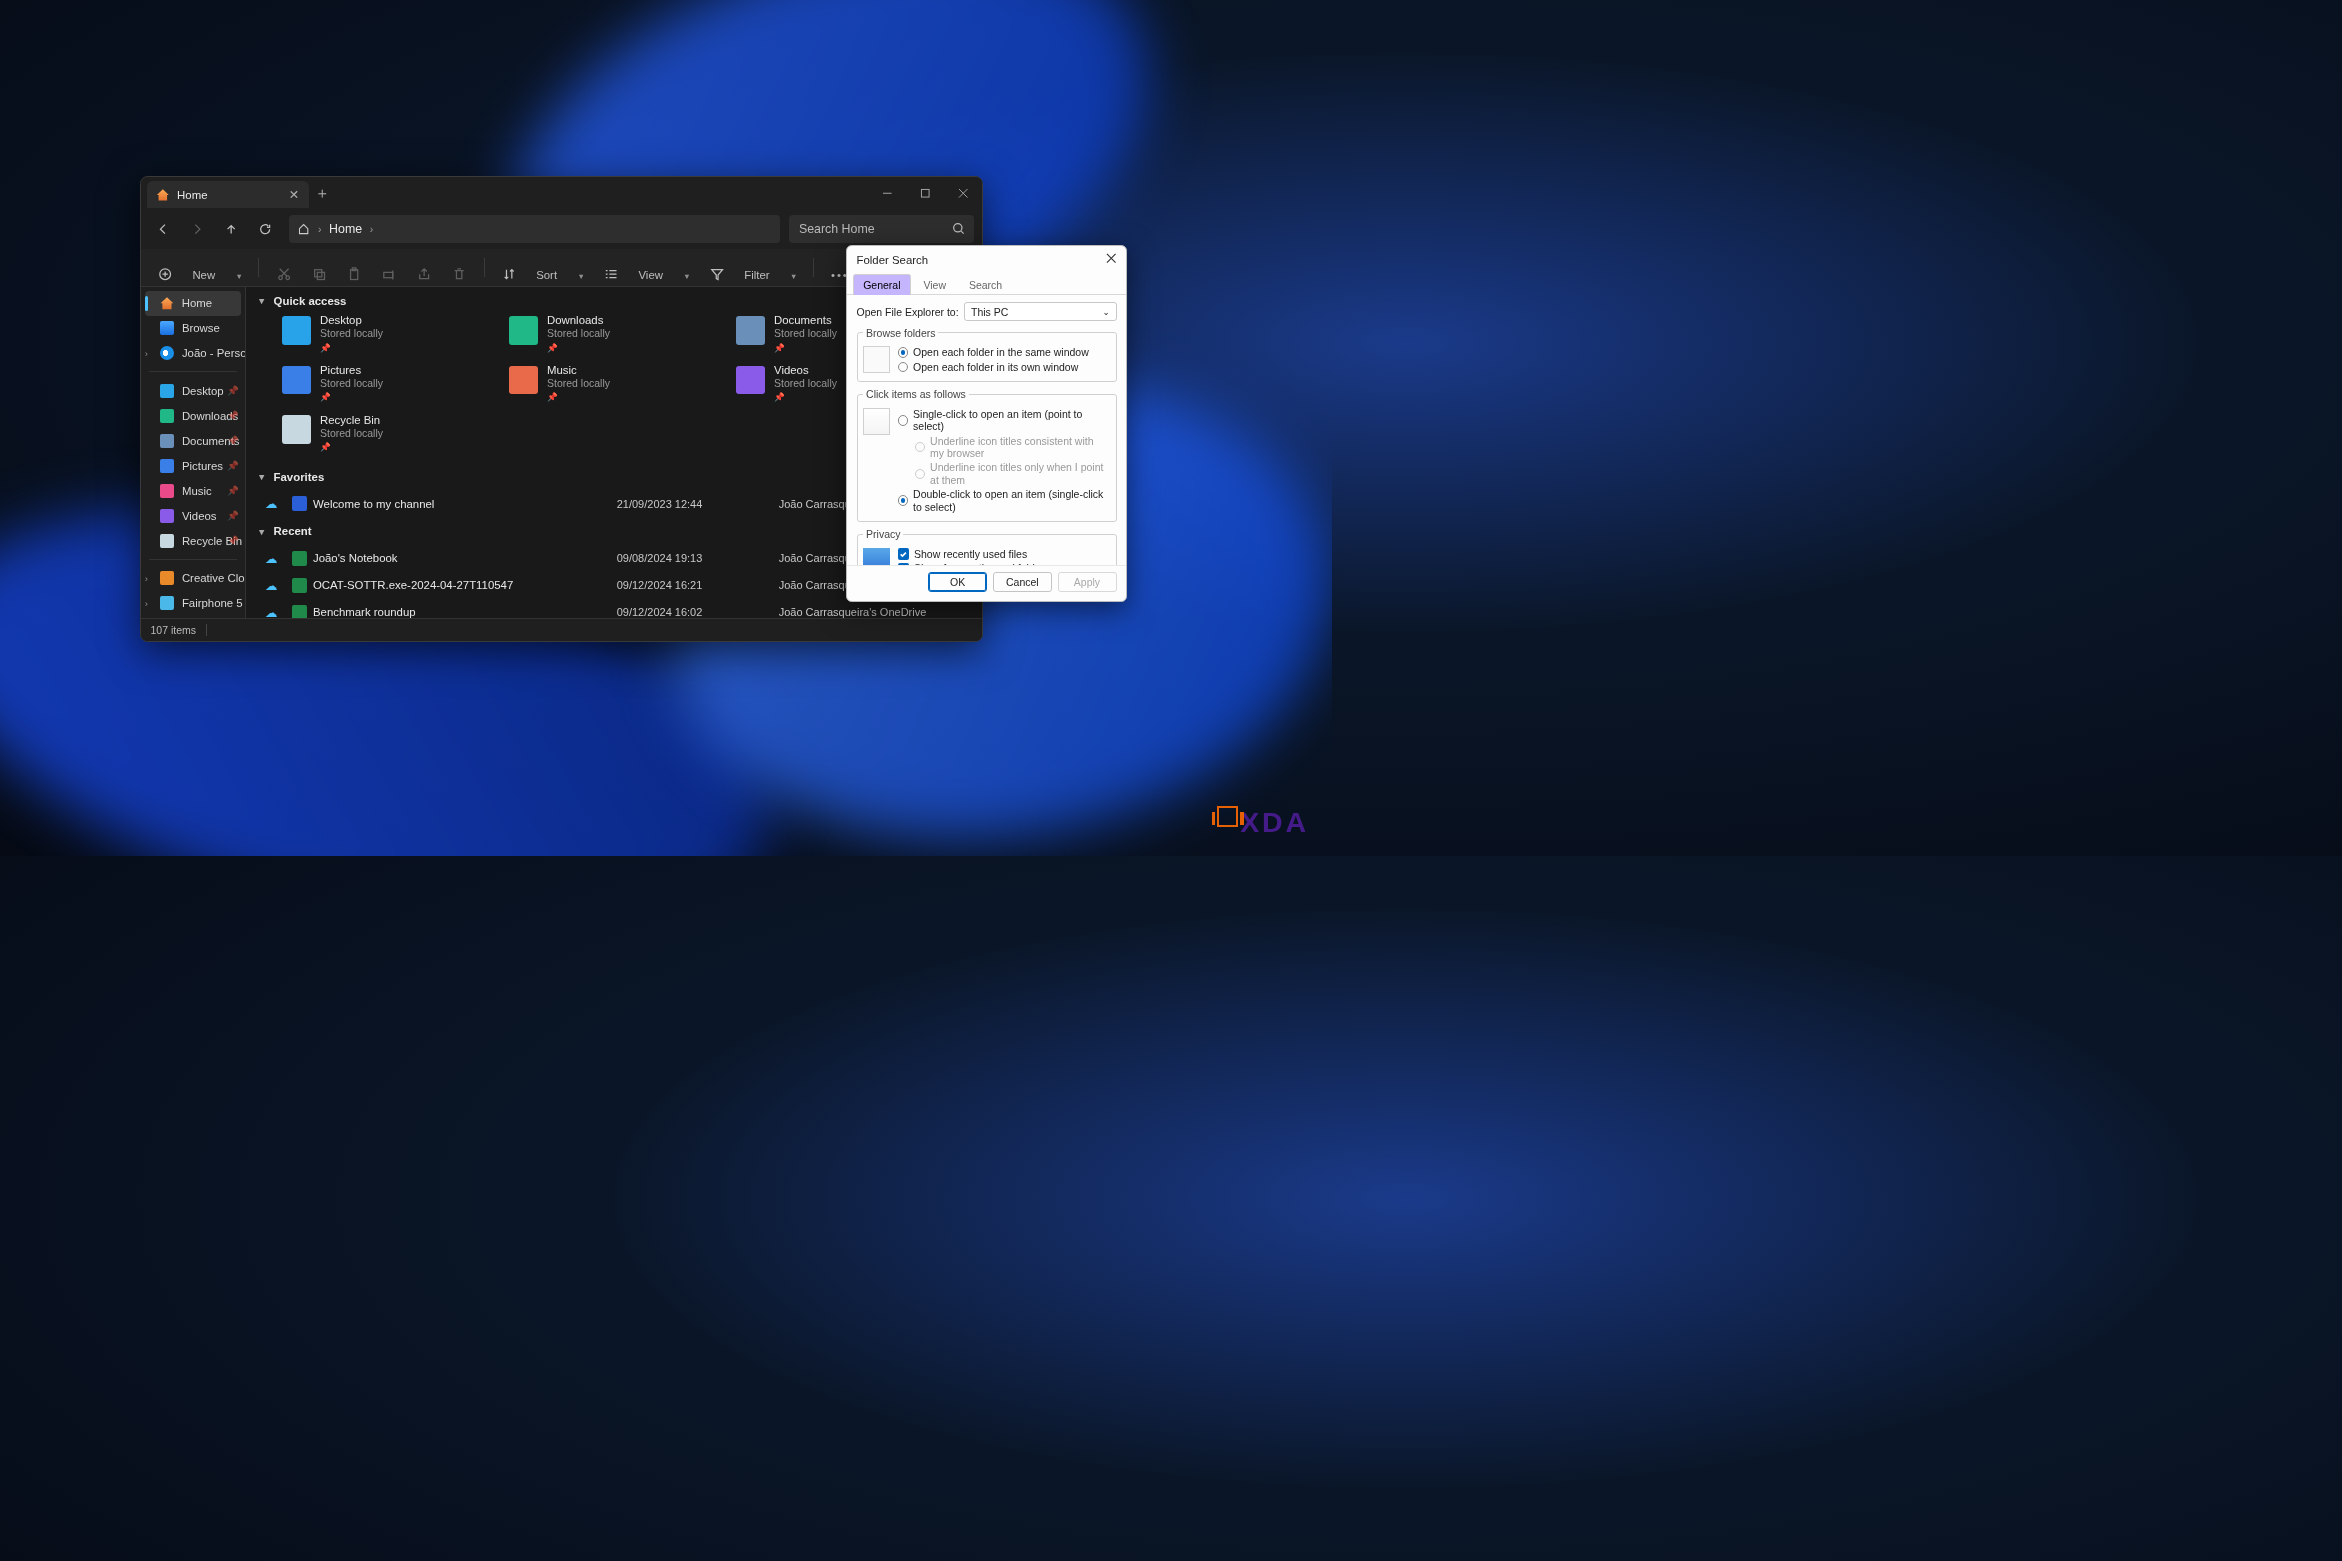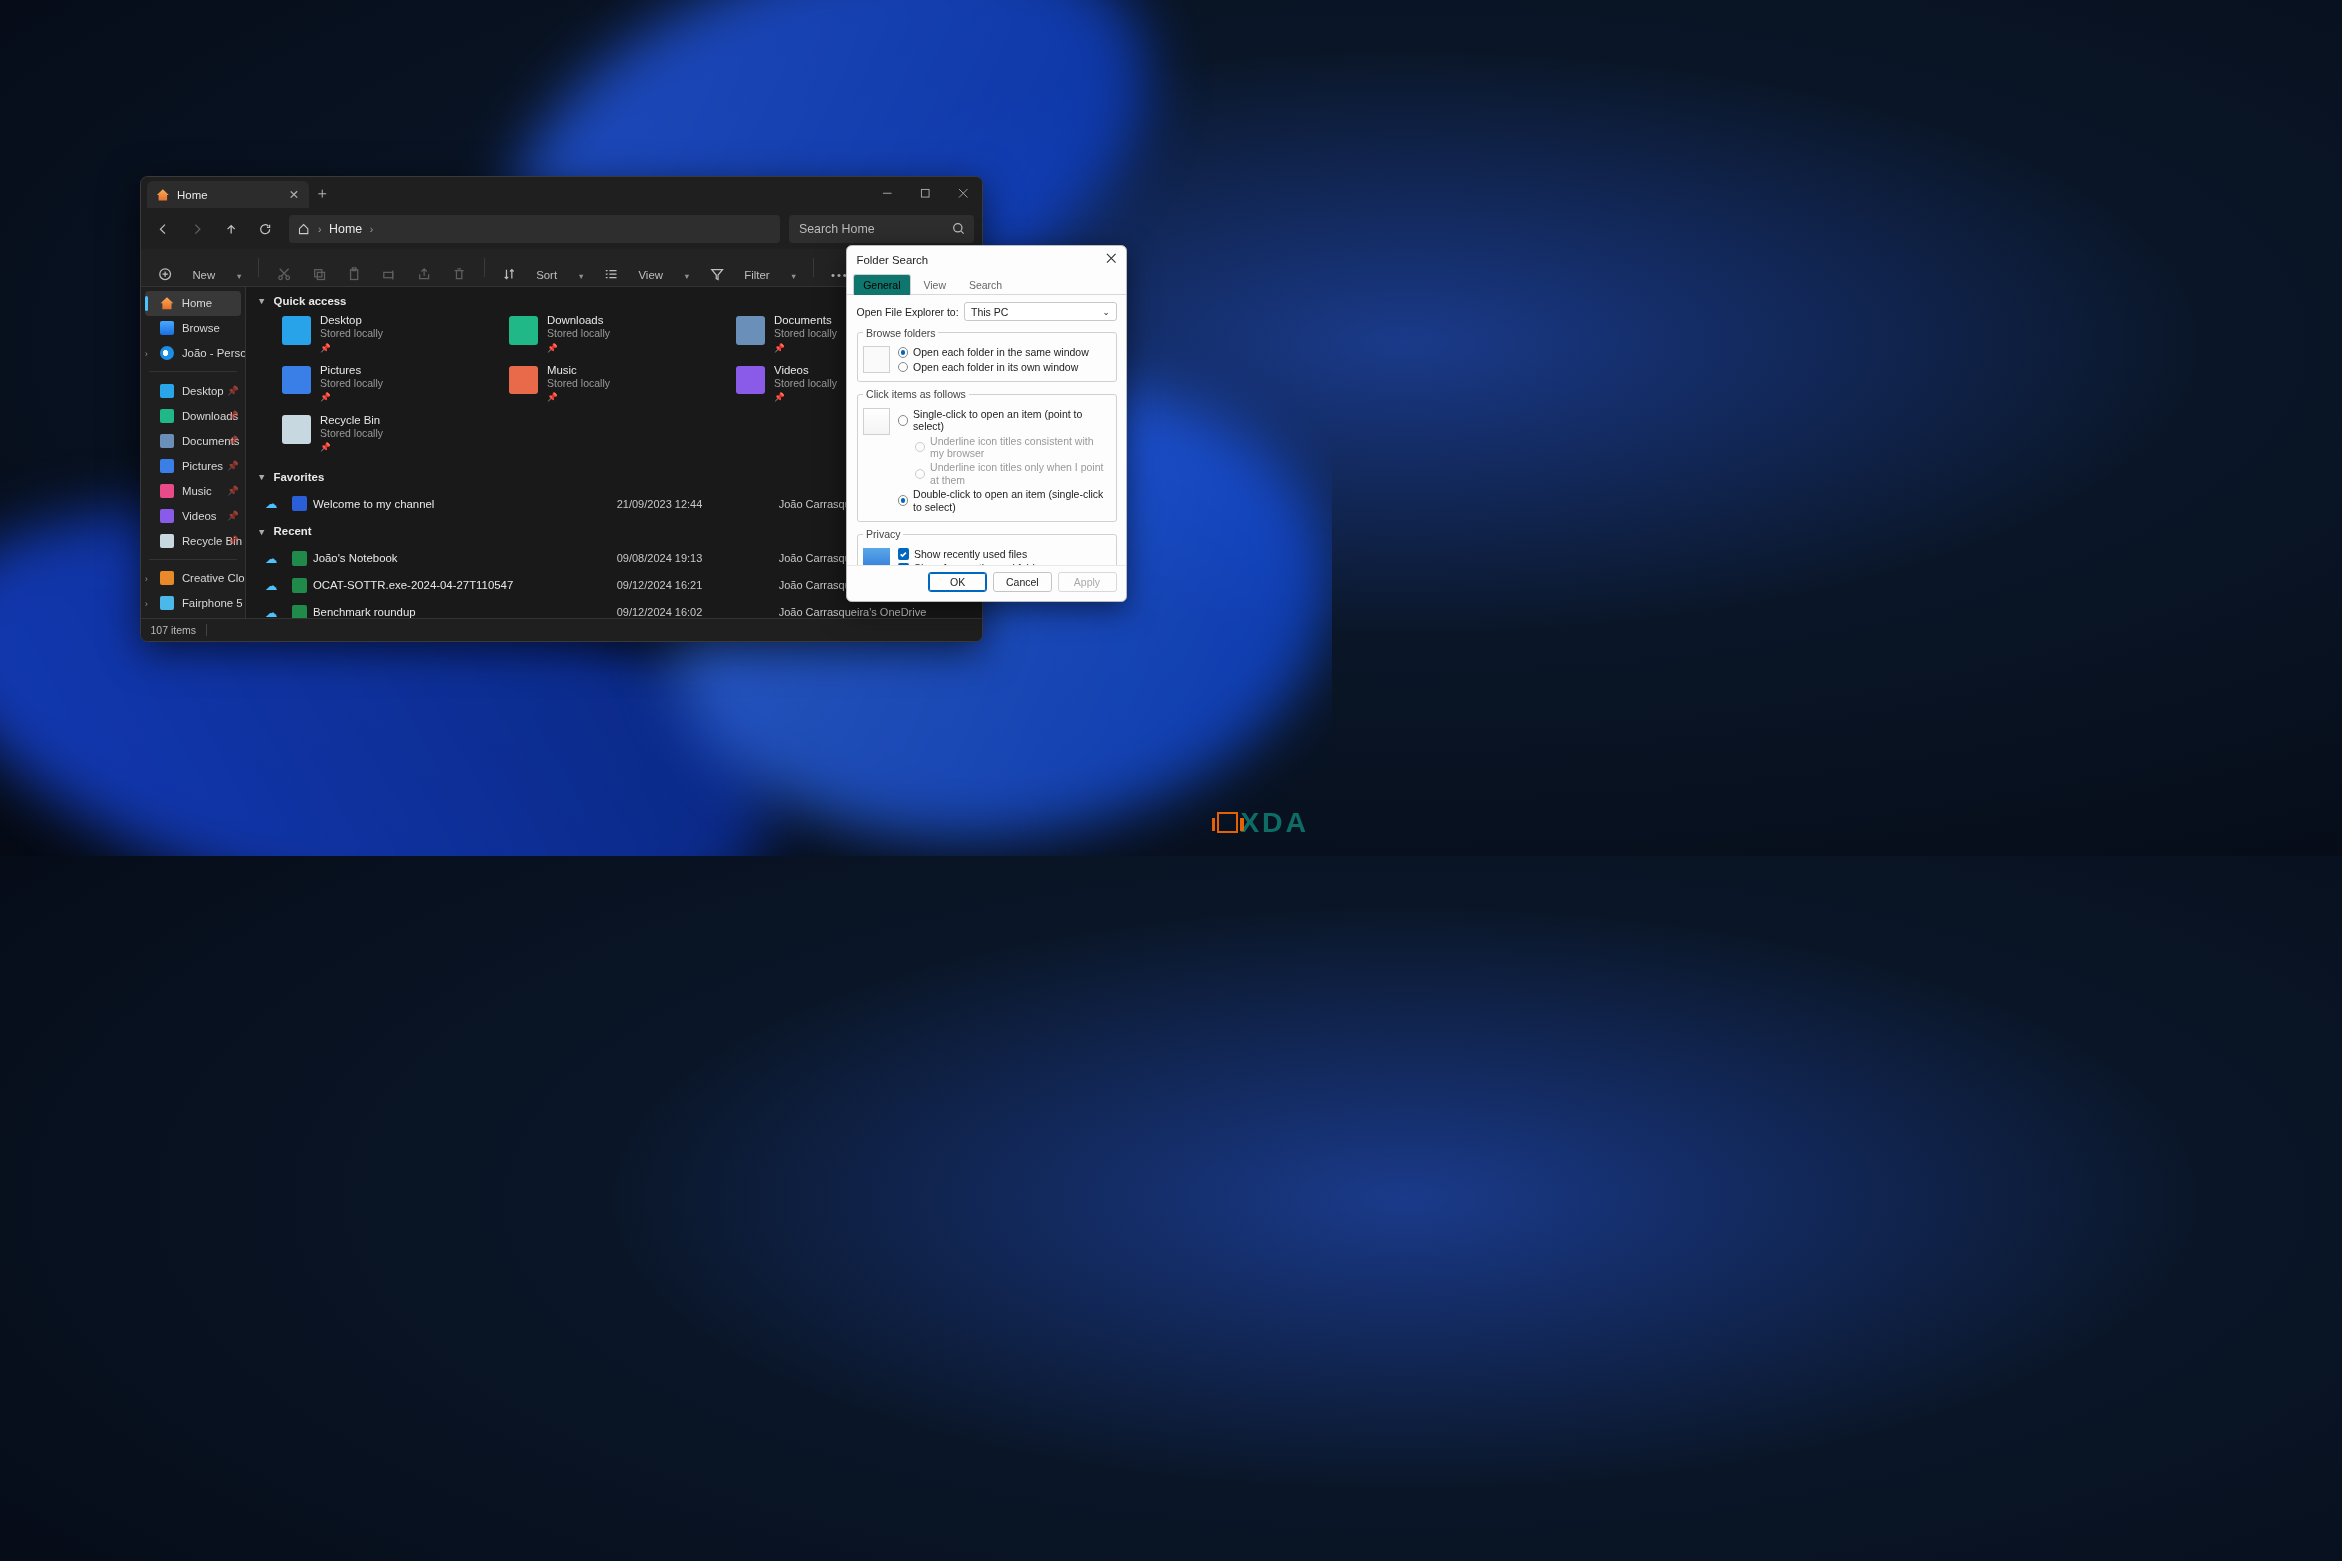--- a/index.html
+++ b/index.html
@@ -84,42 +84,42 @@
   .dialog{
     position:absolute; left:846px; top:245px; width:281px; height:357px;
     background:#fdfdfd; border:1px solid #bcbcbc; border-radius:5.7px; color:#222;
     box-shadow:0 7.6px 28.5px rgba(0,0,0,.5); font-size:10.5px;
     display:flex;flex-direction:column;
   }
   .dlg-title{display:flex;align-items:center;justify-content:space-between;height:27px;padding:0 9.5px;font-size:11.4px;}
   .dlg-close svg{width:10.5px;height:10.5px;stroke:#333;stroke-width:1.2;fill:none;}
   .dlg-tabs{display:flex;gap:1.9px;padding:0 5.7px;border-bottom:1px solid #d8d8d8;font-size:10.5px;}
   .dlg-tab{padding:3.8px 9.5px;border:1px solid transparent;border-bottom:none;position:relative;top:1px;color:#666;}
-  .dlg-tab.active{background:#0f766e;border-color:#d0d0d0;color:#000;border-radius:2.9px 2.9px 0 0;}
+  .dlg-tab.active{background:#c4b5fd;border-color:#d0d0d0;color:#000;border-radius:2.9px 2.9px 0 0;}
   .dlg-body{flex:1;padding:7.6px 9.5px 3.8px 9.5px;overflow:hidden;}
   .dlg-row{display:flex;align-items:center;gap:5.7px;margin-bottom:5.7px;}
   .dlg-select{flex:1;height:19px;border:1px solid #c8c8c8;border-radius:2.9px;background:#fff;display:flex;align-items:center;justify-content:space-between;padding:0 5.7px;font-size:10.5px;}
   fieldset{border:1px solid #d0d0d0;border-radius:2.9px;margin-bottom:6.7px;padding:5.7px 5.7px 5.7px 5.7px;}
   legend{font-size:10.5px;padding:0 2.9px;color:#444;}
   .fs-body{display:flex;gap:7.6px;}
   .fs-ico{width:27px;height:27px;border:1px solid #d0d0d0;background:#fafafa;flex-shrink:0;margin-top:1.9px;}
   .opt{display:flex;align-items:center;gap:4.8px;font-size:10.5px;margin:1.9px 0;line-height:12.4px;}
   .opt.sub{margin-left:17px;color:#999;}
   .radio{width:10.5px;height:10.5px;border:1px solid #888;border-radius:50%;flex-shrink:0;display:flex;align-items:center;justify-content:center;}
   .radio.on::after{content:"";width:4.8px;height:4.8px;background:#0067c0;border-radius:50%;}
   .radio.dis{border-color:#ccc;}
   .check{width:11.4px;height:11.4px;border-radius:1.9px;flex-shrink:0;display:flex;align-items:center;justify-content:center;background:#0067c0;}
   .check svg{width:8.6px;height:8.6px;stroke:#fff;stroke-width:2;fill:none;}
   .dlg-btn{height:20px;padding:0 11.4px;border:1px solid #c4c4c4;background:#fdfdfd;border-radius:2.9px;font-size:10.5px;display:inline-flex;align-items:center;justify-content:center;min-width:59px;}
   .dlg-btn.primary{border-color:#0067c0;box-shadow:inset 0 0 0 1px #0067c0;}
   .dlg-btn.dim{color:#aaa;border-color:#d8d8d8;}
   .dlg-footer{display:flex;gap:5.7px;justify-content:flex-end;padding:5.7px 9.5px 9.5px 9.5px;border-top:1px solid #e8e8e8;}
 
   
-  .brand{position:absolute;right:23px;bottom:17px;display:flex;align-items:center;gap:2px;color:#0f766e;font-weight:700;letter-spacing:2.9px;font-size:28.5px;opacity:.9;}
+  .brand{position:absolute;right:23px;bottom:17px;display:flex;align-items:flex-start;gap:2px;color:#4c1d95;font-weight:700;letter-spacing:2.9px;font-size:28.5px;opacity:.9;}
   .brand .sq{width:21px;height:21px;border:2.9px solid #ff6a00;position:relative;}
   .brand .sq::before{content:"";position:absolute;left:-7.6px;top:3.8px;width:3.8px;height:13.3px;background:#ff6a00;}
   .brand .sq::after{content:"";position:absolute;right:-7.6px;top:3.8px;width:3.8px;height:13.3px;background:#ff6a00;}
 </style>
 </head>
 <body>
 
 <div class="wallpaper-swirl">
   <div class="swirl-blob sb1"></div>
   <div class="swirl-blob sb2"></div>

